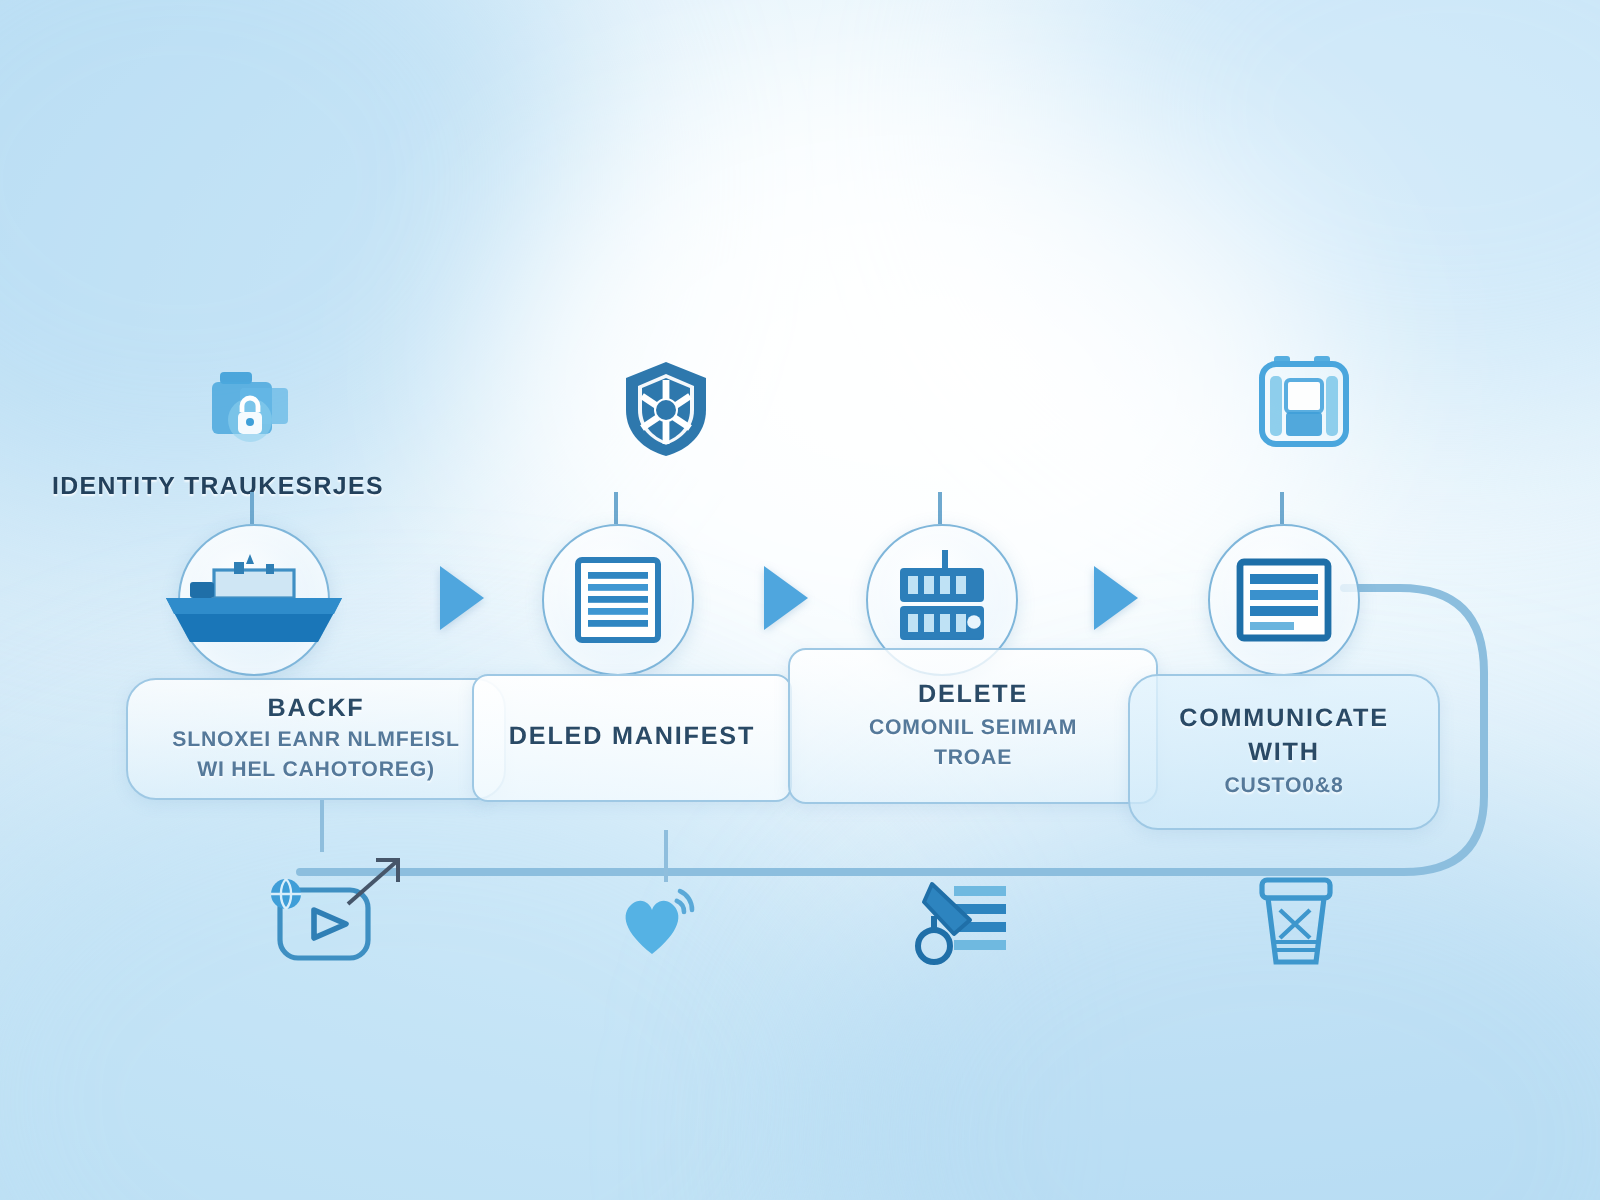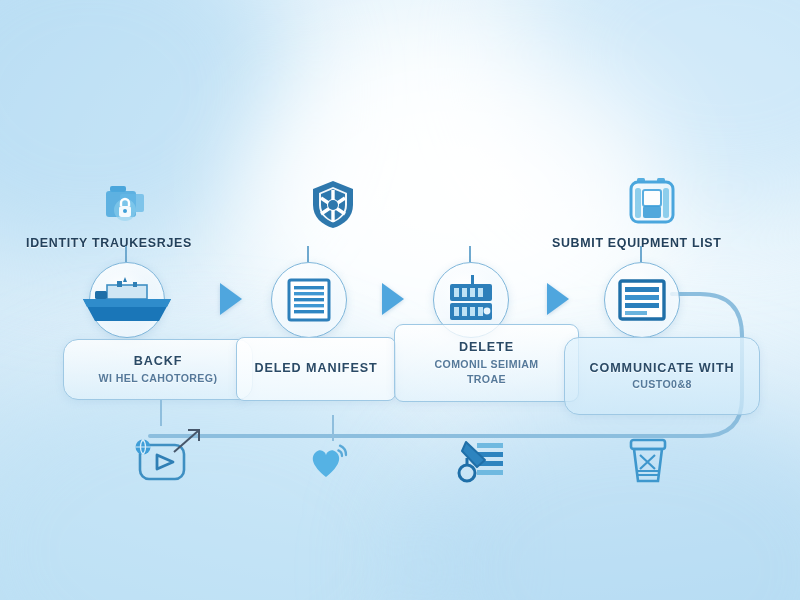--- a/index.html
+++ b/index.html
@@ -60,21 +60,21 @@
     text-align:center;padding:6px 10px;box-sizing:border-box;
   }
   .card .ct{font-size:12.6px;font-weight:700;letter-spacing:.9px;color:#2a4a66;
             line-height:1.42;text-transform:uppercase;
             text-shadow:0 1px 1px rgba(255,255,255,.8);}
   .card .sub{display:block;font-size:10.6px;font-weight:600;letter-spacing:.4px;
              color:#55799a;text-transform:uppercase;}
   .k1{left:63px;top:339px;width:190px;height:61px;border-radius:15px;text-align:center;}
   .k2{left:236px;top:337px;width:160px;height:64px;border-radius:8px;background:linear-gradient(180deg,rgba(255,255,255,.93),rgba(244,251,255,.8));}
   .k3{left:394px;top:324px;width:185px;height:78px;border-radius:9px;}
-  .k4{left:564px;top:337px;width:196px;height:78px;border-radius:15px;background:linear-gradient(180deg,rgba(226,243,253,.8),rgba(206,233,249,.7));}
+  .k4{left:564px;top:337px;width:156px;height:78px;border-radius:15px;background:linear-gradient(180deg,rgba(226,243,253,.8),rgba(206,233,249,.7));}
 
   
   .drop{position:absolute;width:1.6px;background:#8fbedd;}
   .d1{left:160px;top:400px;height:26px;}
   .d2{left:332px;top:415px;height:26px;}
 
   
   .bic{position:absolute;top:430px;width:90px;height:62px;display:flex;align-items:center;justify-content:center;}
   .b1{left:117px;} .b2{left:289px;} .b3{left:436px;} .b4{left:603px;}
 
@@ -141,21 +141,20 @@
       <svg width="54" height="54" viewBox="0 0 54 54">
         <rect x="12" y="2" width="8" height="5" rx="1.5" fill="#56aee0"></rect>
         <rect x="32" y="2" width="8" height="5" rx="1.5" fill="#56aee0"></rect>
         <rect x="6" y="6" width="42" height="40" rx="7" fill="none" stroke="#4aa6dd" stroke-width="3"></rect>
         <rect x="10" y="12" width="6" height="30" rx="2.5" fill="#7cc7e9" opacity=".85"></rect>
         <rect x="38" y="12" width="6" height="30" rx="2.5" fill="#7cc7e9" opacity=".85"></rect>
         <rect x="18" y="14" width="18" height="16" rx="2" fill="#ffffff" opacity=".9" stroke="#4aa6dd" stroke-width="2"></rect>
         <rect x="18" y="30" width="18" height="12" rx="2" fill="#3f9ed8" opacity=".9"></rect>
       </svg>
     </div>
-    <div class="cap">SUBMIT EQUIPMENT LIST</div>
   </div>
 
   <div class="stem s1"></div>
   <div class="stem s2"></div>
   <div class="stem s3"></div>
   <div class="stem s4"></div>
 
   <div class="node n1">
     <svg width="92" height="58" viewBox="0 0 92 58">
       <rect x="26" y="14" width="40" height="14" fill="#cfe6f4" stroke="#3f8fc4" stroke-width="1.6"></rect>
@@ -208,20 +207,21 @@
     </svg>
   </div>
 
   <div class="tri t1"></div>
   <div class="tri t2"></div>
   <div class="tri t3"></div>
 
   <div class="card k1">
     <div class="ct">
       <span>BACKF</span>
+      <span class="sub">SLNOXEI EANR NLMFEISL</span>
       <span class="sub">WI HEL CAHOTOREG)</span>
     </div>
   </div>
 
   <div class="card k2">
     <div class="ct">DELED MANIFEST</div>
   </div>
 
   <div class="card k3">
     <div class="ct">

